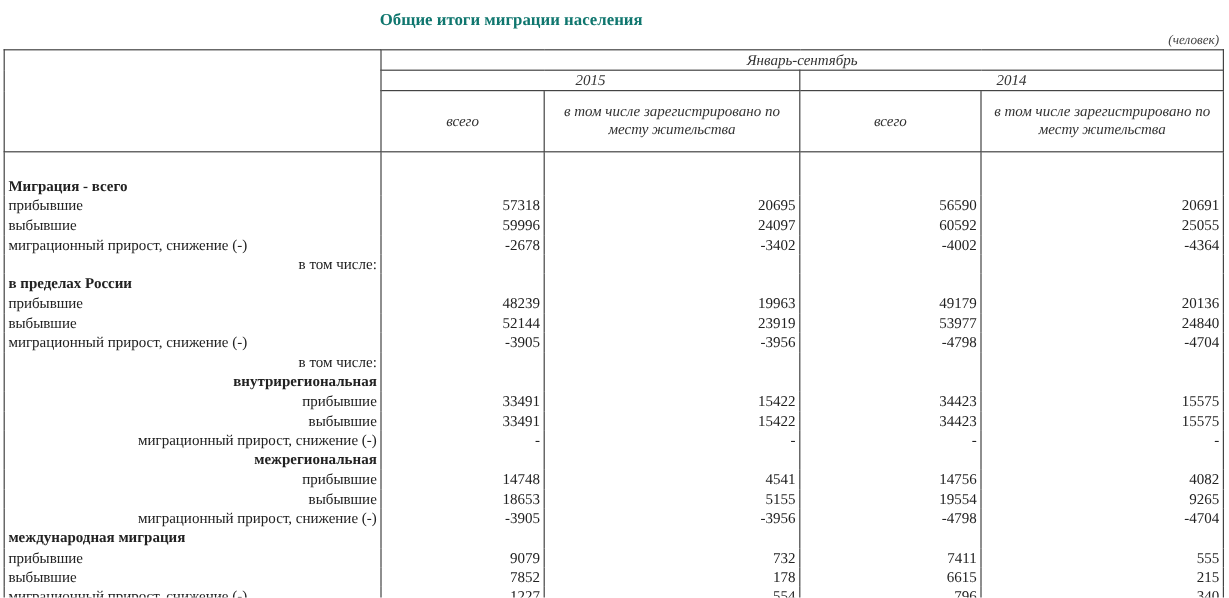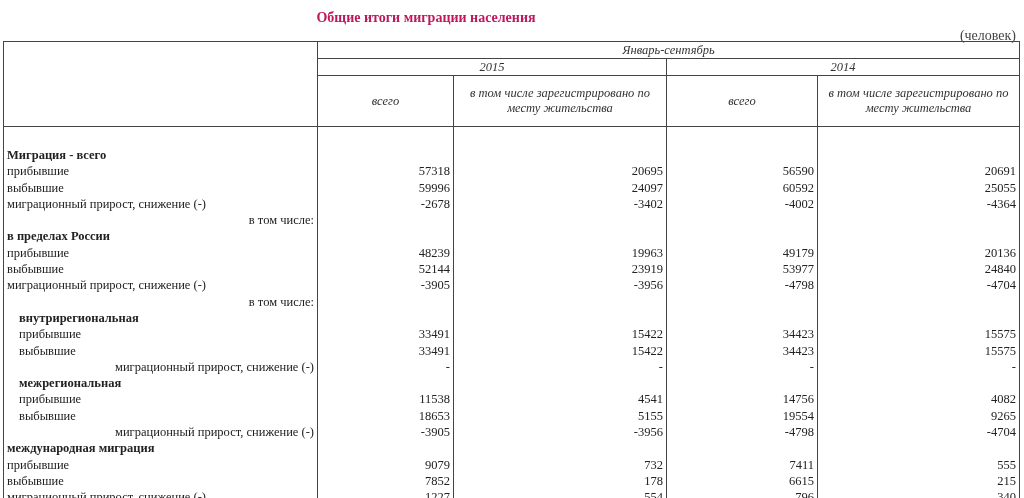--- a/index.html
+++ b/index.html
@@ -3,25 +3,25 @@
 <meta charset="utf-8">
 <style>
   html, body { margin: 0; padding: 0; background: #ffffff; }
   body {
     width: 1024px; height: 498px; overflow: hidden; position: relative;
     font-family: "Liberation Serif", "DejaVu Serif", serif;
     color: #222;
   }
   .title {
     position: absolute; top: 10px; left: 0; width: 852px;
-    text-align: center; font-weight: bold; font-size: 14px; color: #be185d;
+    text-align: center; font-weight: bold; font-size: 14px; color: #0f766e;
   }
   .unit {
     position: absolute; top: 28px; right: 8px;
-    font-size: 14px; color: #444;
+    font-style: italic; font-size: 11px; color: #444;
   }
   table.stats {
     position: absolute; top: 41px; left: 3px; width: 1017px;
     border-collapse: collapse; font-size: 12.5px;
     border: 1.5px solid #666;
   }
   table.stats th {
     font-weight: normal; font-style: italic; color: #333;
     border: 1px solid #444; padding: 0; line-height: 15px; text-align: center;
   }
@@ -30,21 +30,21 @@
     border-left: 1px solid #444; border-right: 1px solid #444;
   }
   th.corner { width: 313px; }
   th.period { height: 16px; }
   th.year { height: 16px; }
   th.sub { height: 50px; }
   td.num { text-align: right; padding-right: 12px; }
   td.label { padding-left: 5px; }
   td.label.bold { font-weight: bold; }
   td.label.ind1 { padding-left: 12px; text-align: right; }
-  td.label.ind2 { padding-left: 15px; }
+  td.label.ind2 { padding-left: 15px; text-align: right; }
   tr.first td { padding-top: 20px; }
   tr.last td { padding-bottom: 1px; }
 </style>
 </head>
 <body>
 
 <div class="title">Общие итоги миграции населения</div>
 <div class="unit">(человек)</div>
 
 <table class="stats">
@@ -165,21 +165,21 @@
       </tr>
       <tr>
         <td class="label bold ind2">межрегиональная</td>
         <td class="num"></td>
         <td class="num"></td>
         <td class="num"></td>
         <td class="num"></td>
       </tr>
       <tr>
         <td class="label ind2">прибывшие</td>
-        <td class="num">11538</td>
+        <td class="num">14748</td>
         <td class="num">4541</td>
         <td class="num">14756</td>
         <td class="num">4082</td>
       </tr>
       <tr>
         <td class="label ind2">выбывшие</td>
         <td class="num">18653</td>
         <td class="num">5155</td>
         <td class="num">19554</td>
         <td class="num">9265</td>

